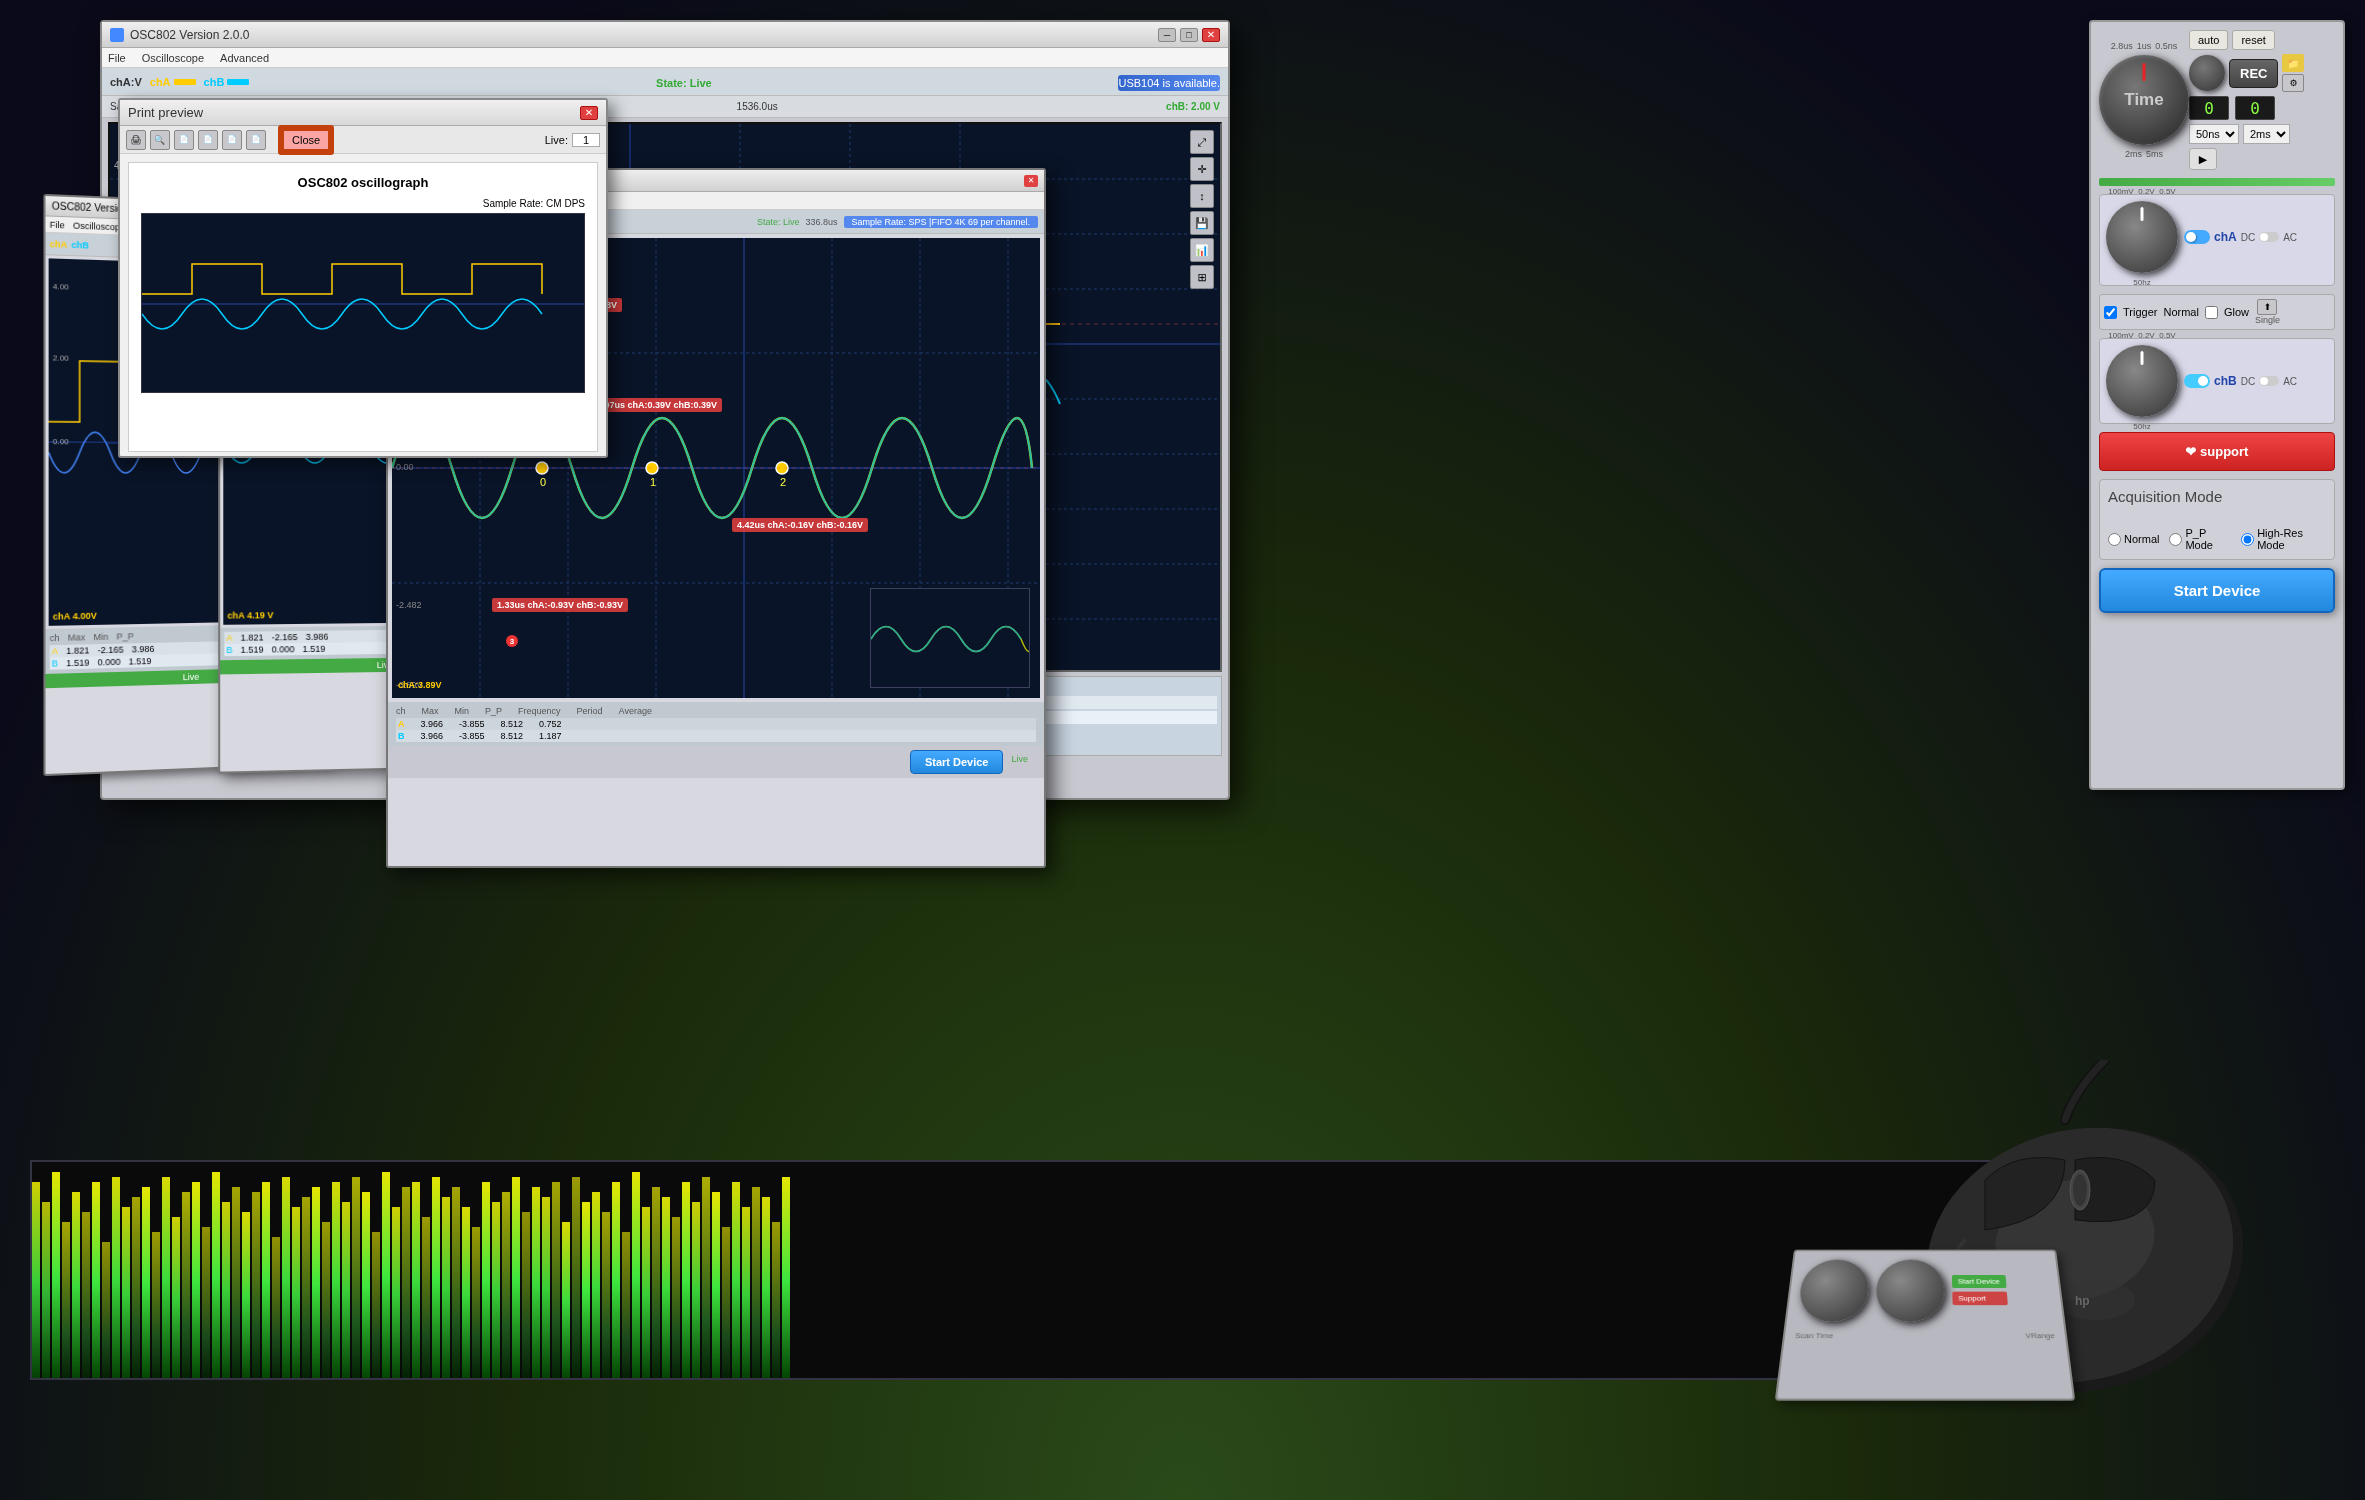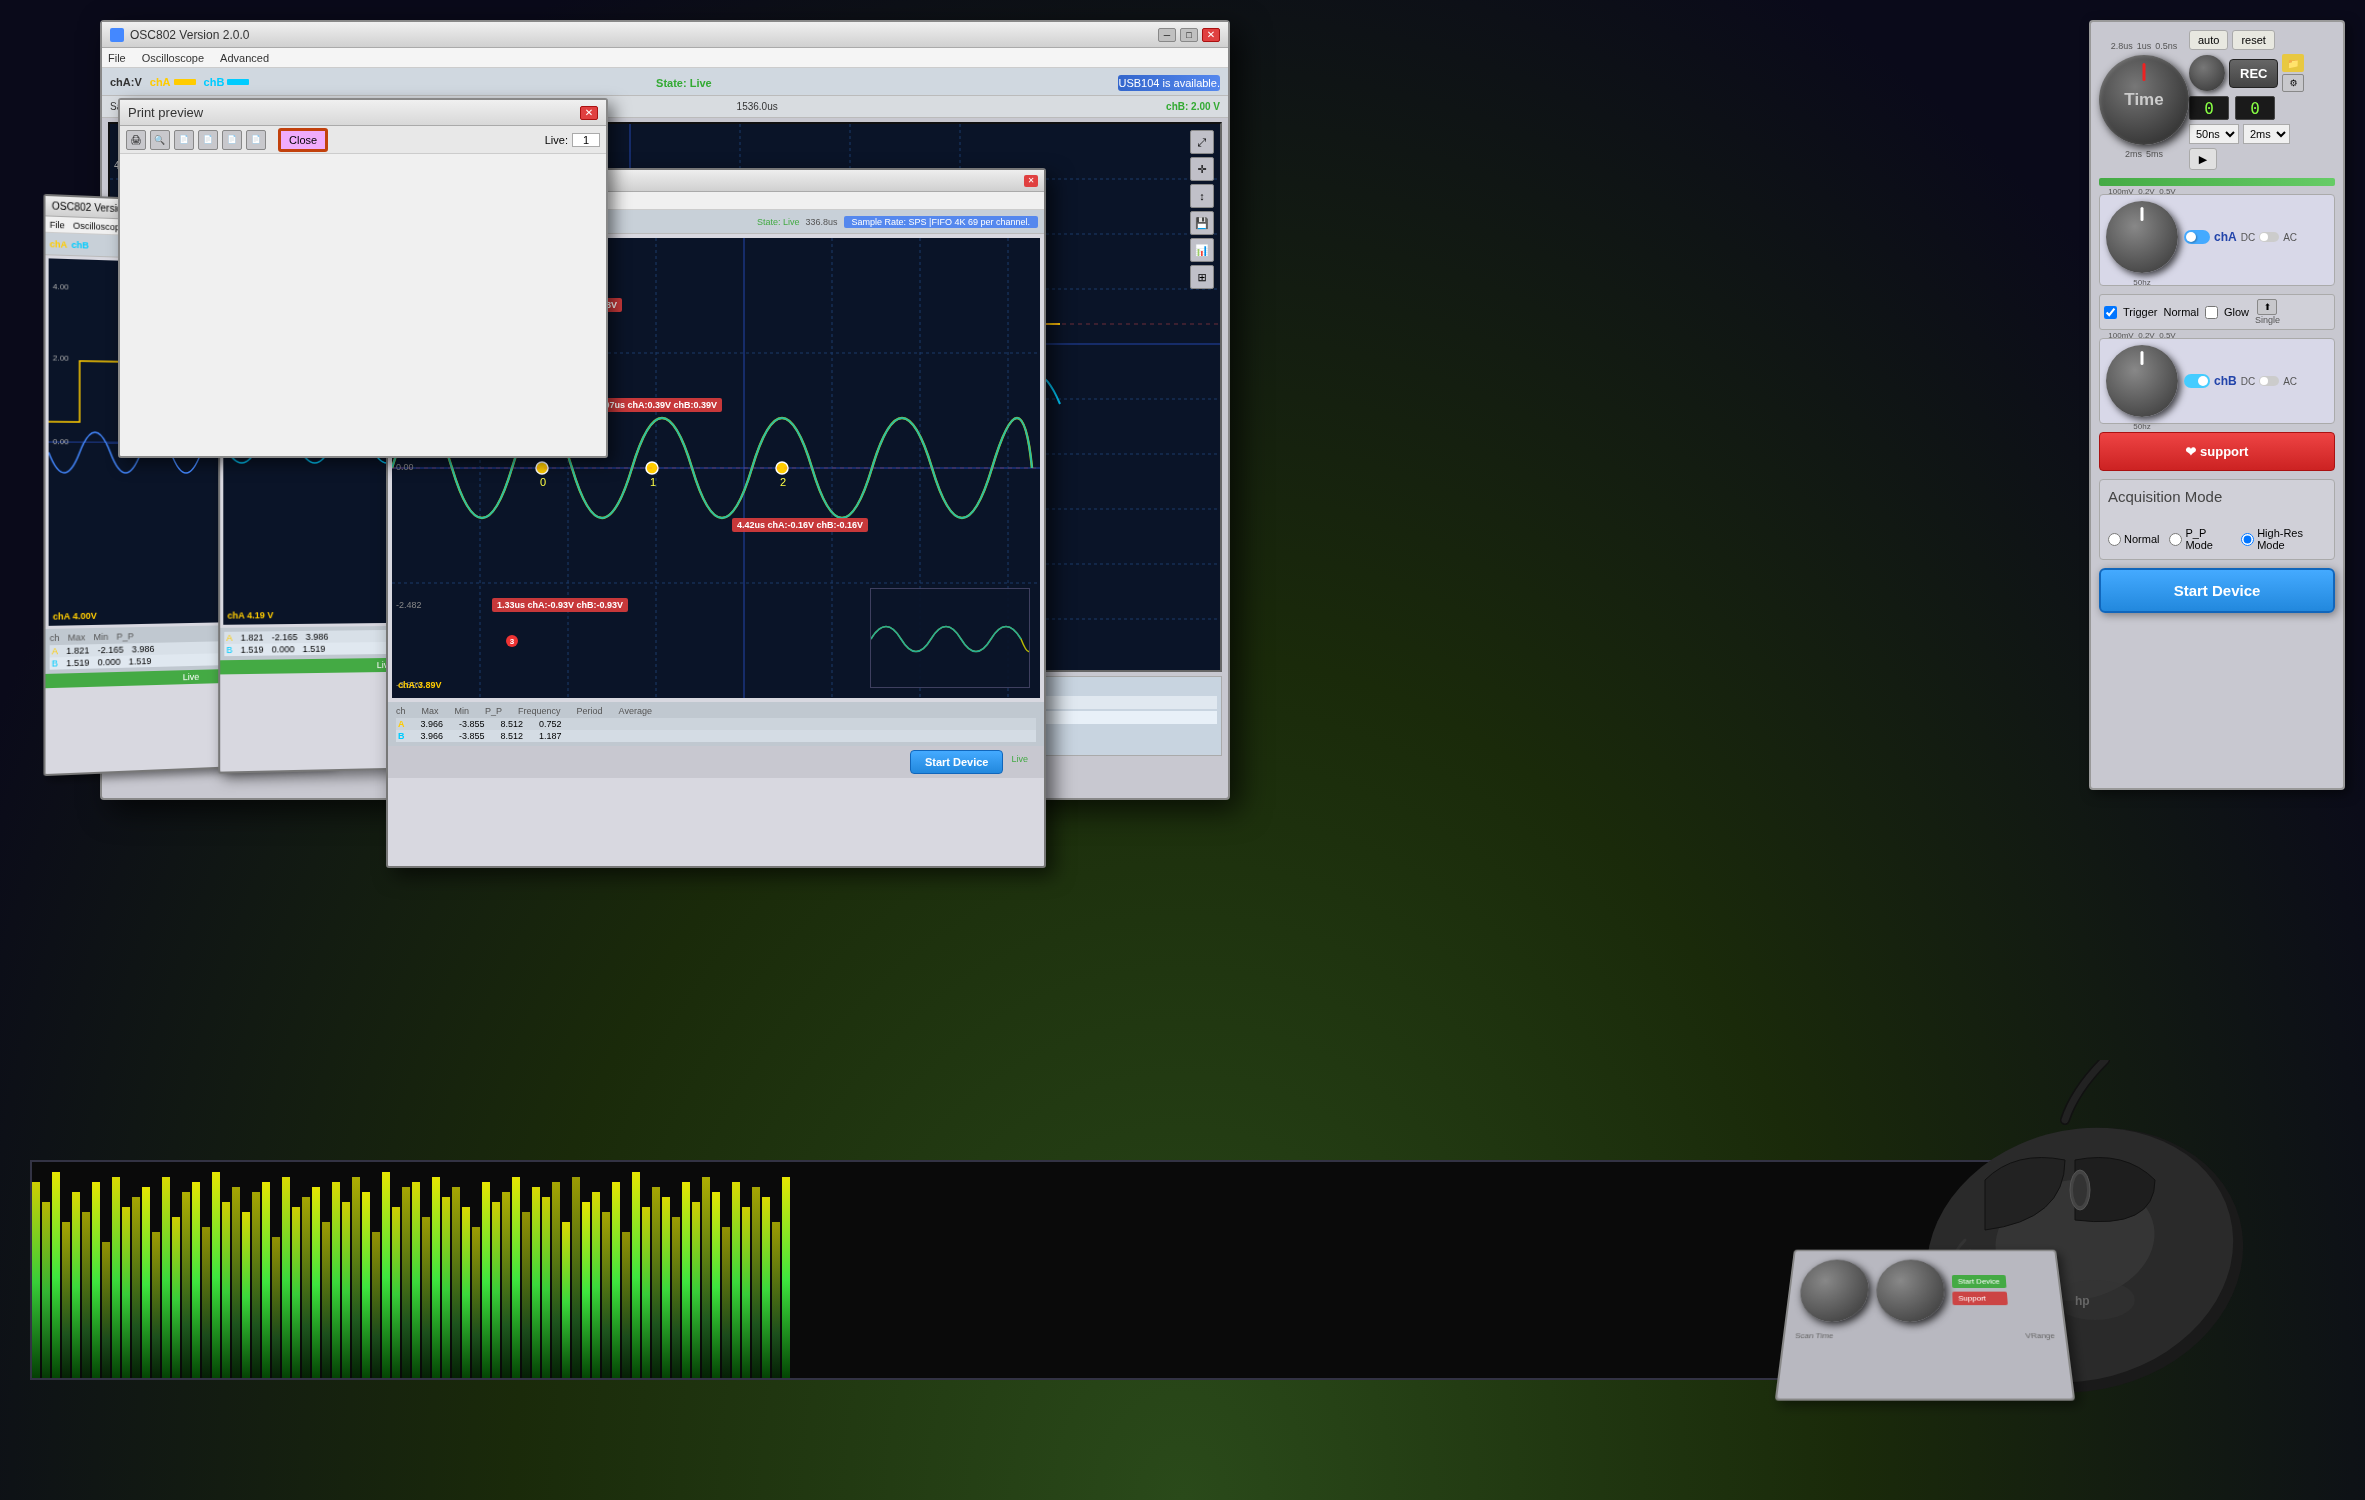--- a/index.html
+++ b/index.html
@@ -314,27 +314,39 @@
     </div>
   </div>
 
   <div style="background:#e8e8e8;height:28px;display:flex;align-items:center;padding:0 6px;gap:4px;border-bottom:1px solid #ccc;">
     <div style="width:20px;height:20px;background:#c8c8cc;border:1px solid #888;border-radius:2px;font-size:9px;display:flex;align-items:center;justify-content:center;cursor:pointer;">🖨</div>
     <div style="width:20px;height:20px;background:#c8c8cc;border:1px solid #888;border-radius:2px;font-size:9px;display:flex;align-items:center;justify-content:center;cursor:pointer;">🔍</div>
     <div style="width:20px;height:20px;background:#c8c8cc;border:1px solid #888;border-radius:2px;font-size:8px;display:flex;align-items:center;justify-content:center;cursor:pointer;">📄</div>
     <div style="width:20px;height:20px;background:#c8c8cc;border:1px solid #888;border-radius:2px;font-size:8px;display:flex;align-items:center;justify-content:center;cursor:pointer;">📄</div>
     <div style="width:20px;height:20px;background:#c8c8cc;border:1px solid #888;border-radius:2px;font-size:8px;display:flex;align-items:center;justify-content:center;cursor:pointer;">📄</div>
     <div style="width:20px;height:20px;background:#c8c8cc;border:1px solid #888;border-radius:2px;font-size:8px;display:flex;align-items:center;justify-content:center;cursor:pointer;">📄</div>
-    <button style="background:#f0abfc;border:3px solid #c2410c;border-radius:3px;padding:3px 8px;font-size:11px;cursor:pointer;margin-left:8px;">Close</button>
+    <button style="background:#fca5a5;border:6px solid #c2410c;border-radius:3px;padding:3px 8px;font-size:11px;cursor:pointer;margin-left:8px;">Close</button>
     <div style="margin-left:auto;display:flex;align-items:center;gap:4px;font-size:11px;">
       <span>Live:</span>
       <input type="text" style="width: 28px; text-align: center; border: 1px solid rgb(170, 170, 170); font-size: 11px;" value="1">
     </div>
   </div>
 
+  <div style="background:white;margin:8px;padding:12px;border:1px solid #ccc;height:290px;overflow:hidden;">
+    <div style="text-align:center;font-size:13px;font-weight:bold;margin-bottom:8px;">OSC802 oscillograph</div>
+    <div style="display:flex;justify-content:flex-end;font-size:10px;margin-bottom:4px;">
+      <span>Sample Rate: CM DPS</span>
+    </div>
+    
+    <svg width="100%" height="180" style="background:#0a1428;border:1px solid #334;">
+      <line x1="0" y1="90" x2="100%" y2="90" stroke="#2244aa" stroke-width="1"></line>
+      <polyline points="0,80 50,80 50,50 120,50 120,80 190,80 190,50 260,50 260,80 330,80 330,50 400,50 400,80" fill="none" stroke="#ffcc00" stroke-width="1.5"></polyline>
+      <path d="M0,100 Q20,130 40,100 Q60,70 80,100 Q100,130 120,100 Q140,70 160,100 Q180,130 200,100 Q220,70 240,100 Q260,130 280,100 Q300,70 320,100 Q340,130 360,100 Q380,70 400,100" fill="none" stroke="#00ccff" stroke-width="1.5"></path>
+    </svg>
+  </div>
 </div>
 
 <div style="position:absolute;top:200px;left:46px;width:290px;height:570px;background:#d8d8e0;border:2px solid #777;border-radius:3px;box-shadow:4px 4px 10px rgba(0,0,0,0.5);transform:perspective(600px) rotateY(5deg);">
   <div style="background:linear-gradient(to bottom,#eee,#d0d0d0);height:20px;display:flex;align-items:center;padding:0 6px;border-bottom:1px solid #aaa;font-size:10px;">
     <span>OSC802  Version 2.0.0</span>
   </div>
   <div style="background:#f0f0f0;height:16px;font-size:9px;display:flex;align-items:center;padding:0 4px;border-bottom:1px solid #ccc;gap:8px;">
     <span>File</span>
     <span>Oscilloscope</span>
     <span>Advanced</span>

